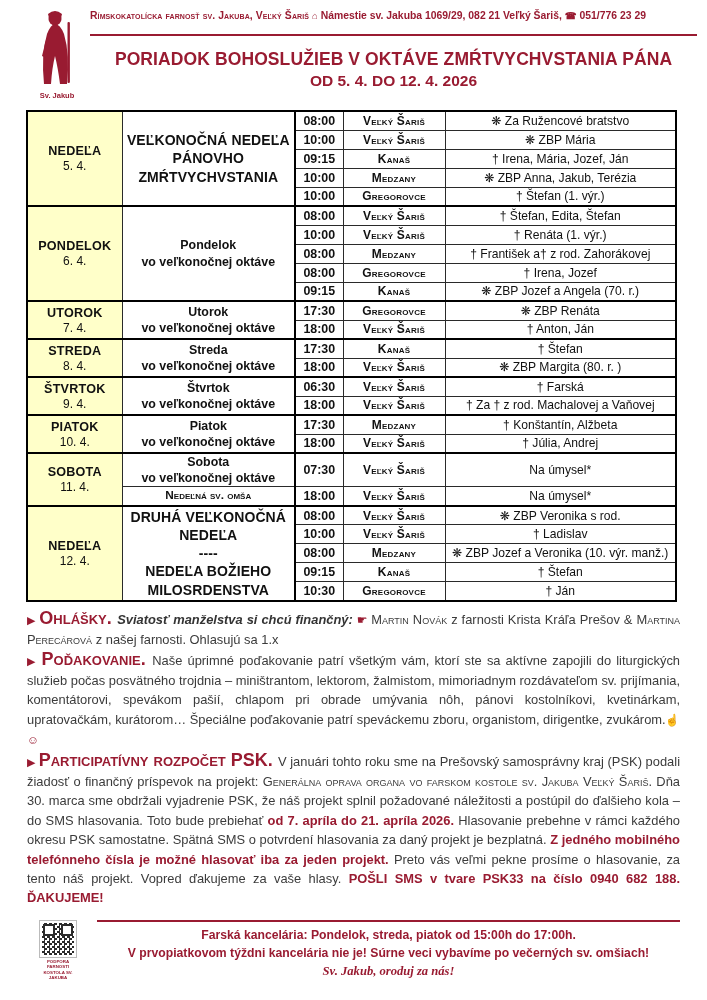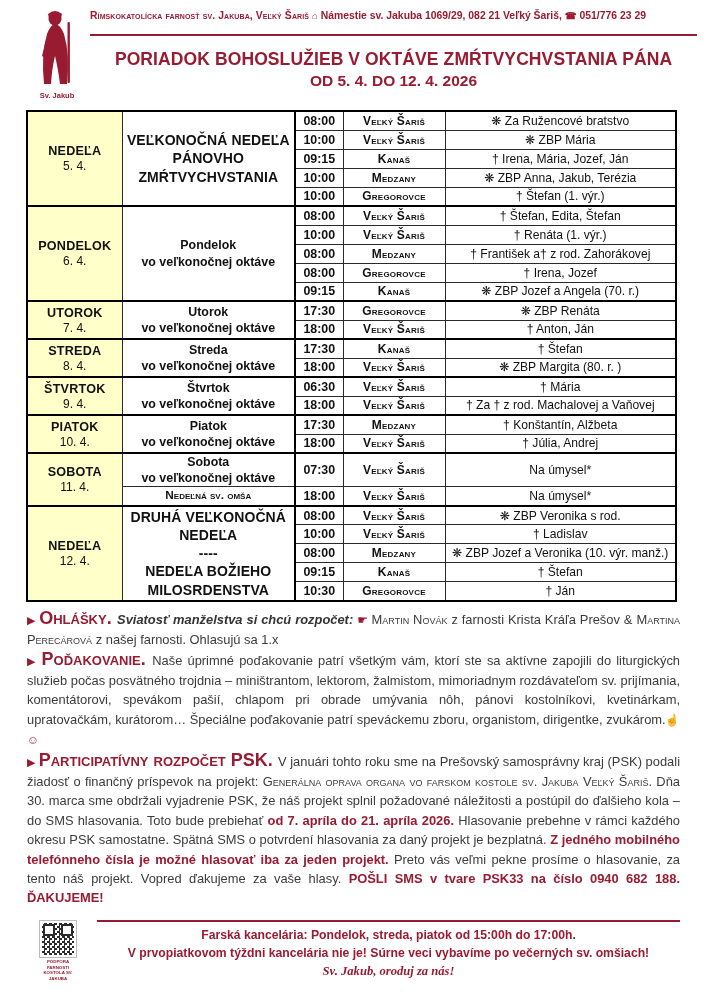--- a/index.html
+++ b/index.html
@@ -56,21 +56,21 @@
     line-height:19.4px;text-align:justify;}
   .annos p{margin:0;}
   .seg-arrow{color:var(--maroon);font-size:11px;}
   .seg-sect{color:var(--maroon);font-weight:bold;font-variant:small-caps;font-size:18px;}
   .seg-bi{font-weight:bold;font-style:italic;color:#343434;}
   .seg-sc{font-variant:small-caps;}
   .seg-mb{color:var(--maroon);font-weight:bold;}
   .seg-hand{color:var(--maroon);font-size:12px;}
   .seg-emoji{color:var(--maroon);font-size:11.5px;}
   
-  .footer{display:flex;margin:12px 27px 0 37px;align-items:flex-end;}
+  .footer{display:flex;margin:12px 27px 0 37px;align-items:center;}
   .qr-box{width:42px;flex:0 0 42px;text-align:center;}
   .qr{
     width:36px;height:36px;margin:0 auto;border:2px solid #fff;outline:1px solid #bbb;
     background-image:repeating-conic-gradient(#2b2b2b 0% 25%, #ffffff 25% 50%);
     background-size:5px 5px;position:relative;
   }
   .qr::before,.qr::after{
     content:"";position:absolute;width:8px;height:8px;background:#fff;border:2px solid #2b2b2b;top:1px;
   }
   .qr::before{left:1px;} .qr::after{right:1px;}
@@ -218,21 +218,21 @@
           <td class="cell-day" rowspan="2">
             <div class="day-name">ŠTVRTOK</div>
             <div class="day-date">9. 4.</div>
           </td>
           <td class="cell-desc" rowspan="2">
             <div>Štvrtok</div>
             <div>vo veľkonočnej oktáve</div>
           </td>
           <td class="cell-time">06:30</td>
           <td class="cell-place">Veľký Šariš</td>
-          <td class="cell-int">† Mária</td>
+          <td class="cell-int">† Farská</td>
         </tr>
         <tr>
           <td class="cell-time">18:00</td>
           <td class="cell-place">Veľký Šariš</td>
           <td class="cell-int">† Za † z rod. Machalovej a Vaňovej</td>
         </tr>
         <tr class="group-start">
           <td class="cell-day" rowspan="2">
             <div class="day-name">PIATOK</div>
             <div class="day-date">10. 4.</div>
@@ -304,21 +304,21 @@
         </tr>
         <tr>
           <td class="cell-time">10:30</td>
           <td class="cell-place">Gregorovce</td>
           <td class="cell-int">† Ján</td>
         </tr>
       </tbody>
   </table>
 
   <div class="annos" id="announcements">
-      <p><span class="seg-arrow">▶ </span><span class="seg-sect">Ohlášky. </span><span class="seg-bi">Sviatosť manželstva si chcú rozpočet: </span><span class="seg-hand">☛ </span><span class="seg-sc">Martin Novák</span><span class="seg-n"> z farnosti Krista Kráľa Prešov &amp; </span><span class="seg-sc">Martina Perecárová</span><span class="seg-n"> z našej farnosti.  Ohlasujú sa 1.x</span></p>
+      <p><span class="seg-arrow">▶ </span><span class="seg-sect">Ohlášky. </span><span class="seg-bi">Sviatosť manželstva si chcú finančný: </span><span class="seg-hand">☛ </span><span class="seg-sc">Martin Novák</span><span class="seg-n"> z farnosti Krista Kráľa Prešov &amp; </span><span class="seg-sc">Martina Perecárová</span><span class="seg-n"> z našej farnosti.  Ohlasujú sa 1.x</span></p>
       <p><span class="seg-arrow">▶ </span><span class="seg-sect">Poďakovanie. </span><span class="seg-n">Naše úprimné poďakovanie patrí všetkým vám, ktorí ste sa aktívne zapojili do liturgických služieb počas posvätného trojdnia – miništrantom, lektorom, žalmistom, mimoriadnym rozdávateľom sv. prijímania, komentátorovi, spevákom pašií, chlapom pri obrade umývania nôh, pánovi kostolníkovi, kvetinárkam, upratovačkám, kurátorom… Špeciálne poďakovanie patrí speváckemu zboru, organistom, dirigentke, zvukárom.</span><span class="seg-emoji">☝☺</span></p>
       <p><span class="seg-arrow">▶ </span><span class="seg-sect">Participatívny rozpočet PSK. </span><span class="seg-n">V januári tohto roku sme na Prešovský samosprávny kraj (PSK) podali žiadosť o finančný príspevok na projekt: </span><span class="seg-sc">Generálna oprava organa vo farskom kostole sv. Jakuba Veľký Šariš</span><span class="seg-n">. Dňa 30. marca sme obdržali vyjadrenie PSK, že náš projekt splnil požadované náležitosti a postúpil do ďalšieho kola – do SMS hlasovania. Toto bude prebiehať </span><span class="seg-mb">od 7. apríla do 21. apríla 2026.</span><span class="seg-n"> Hlasovanie prebehne v rámci každého okresu PSK samostatne. Spätná SMS o potvrdení hlasovania za daný projekt je bezplatná. </span><span class="seg-mb">Z jedného mobilného telefónneho čísla je možné hlasovať iba za jeden projekt.</span><span class="seg-n"> Preto vás veľmi pekne prosíme o hlasovanie, za tento náš projekt. Vopred ďakujeme za vaše hlasy. </span><span class="seg-mb">POŠLI SMS v tvare PSK33 na číslo 0940 682 188. ĎAKUJEME!</span></p>
     </div>
 
   <div class="footer">
     <div class="qr-box">
       <div class="qr"></div>
       <div class="qr-caption">
         <div>PODPORA FARNOSTI</div>
         <div>KOSTOLA SV. JAKUBA</div>

